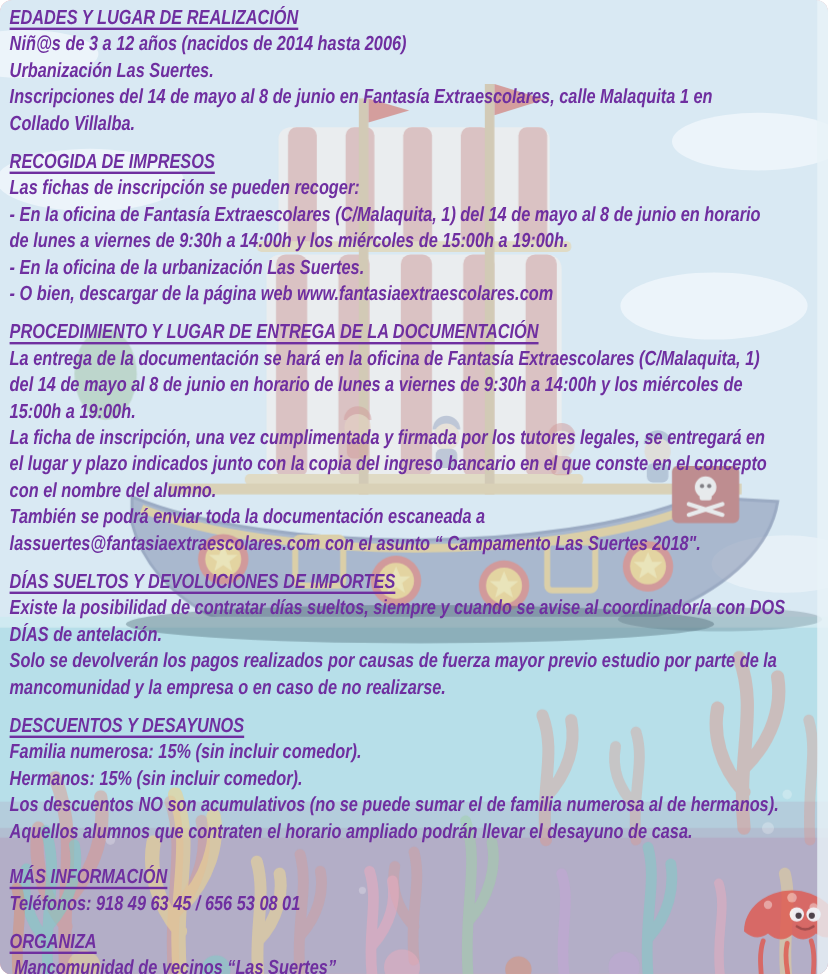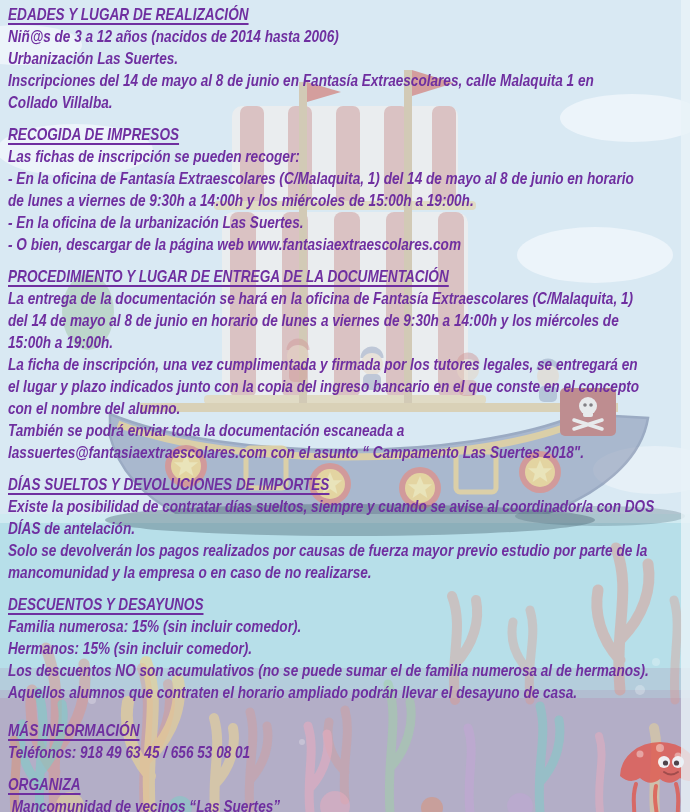--- a/index.html
+++ b/index.html
@@ -1,19 +1,20 @@
 <!DOCTYPE html>
 <html><head>
 <meta charset="utf-8">
 <style>
   html,body{margin:0;padding:0;background:#fff;}
   .page{
     position:relative;width:690px;height:812px;overflow:hidden;
     background:#fca5a5;
     font-family:"Liberation Sans","DejaVu Sans",sans-serif;
+    border-radius:10px;
   }
   .bg{position:absolute;top:0;left:0;width:690px;height:812px;display:block;}
   .content{
     position:absolute;top:0;left:0;width:864px;box-sizing:border-box;
     padding:4px 6px 0 10px;
     transform:scaleX(0.8);transform-origin:0 0;
     color:#6f2fa0;font-weight:bold;font-style:italic;
     font-size:17px;line-height:22px;
   }
   .sec{margin:0 0 10px 0;}

